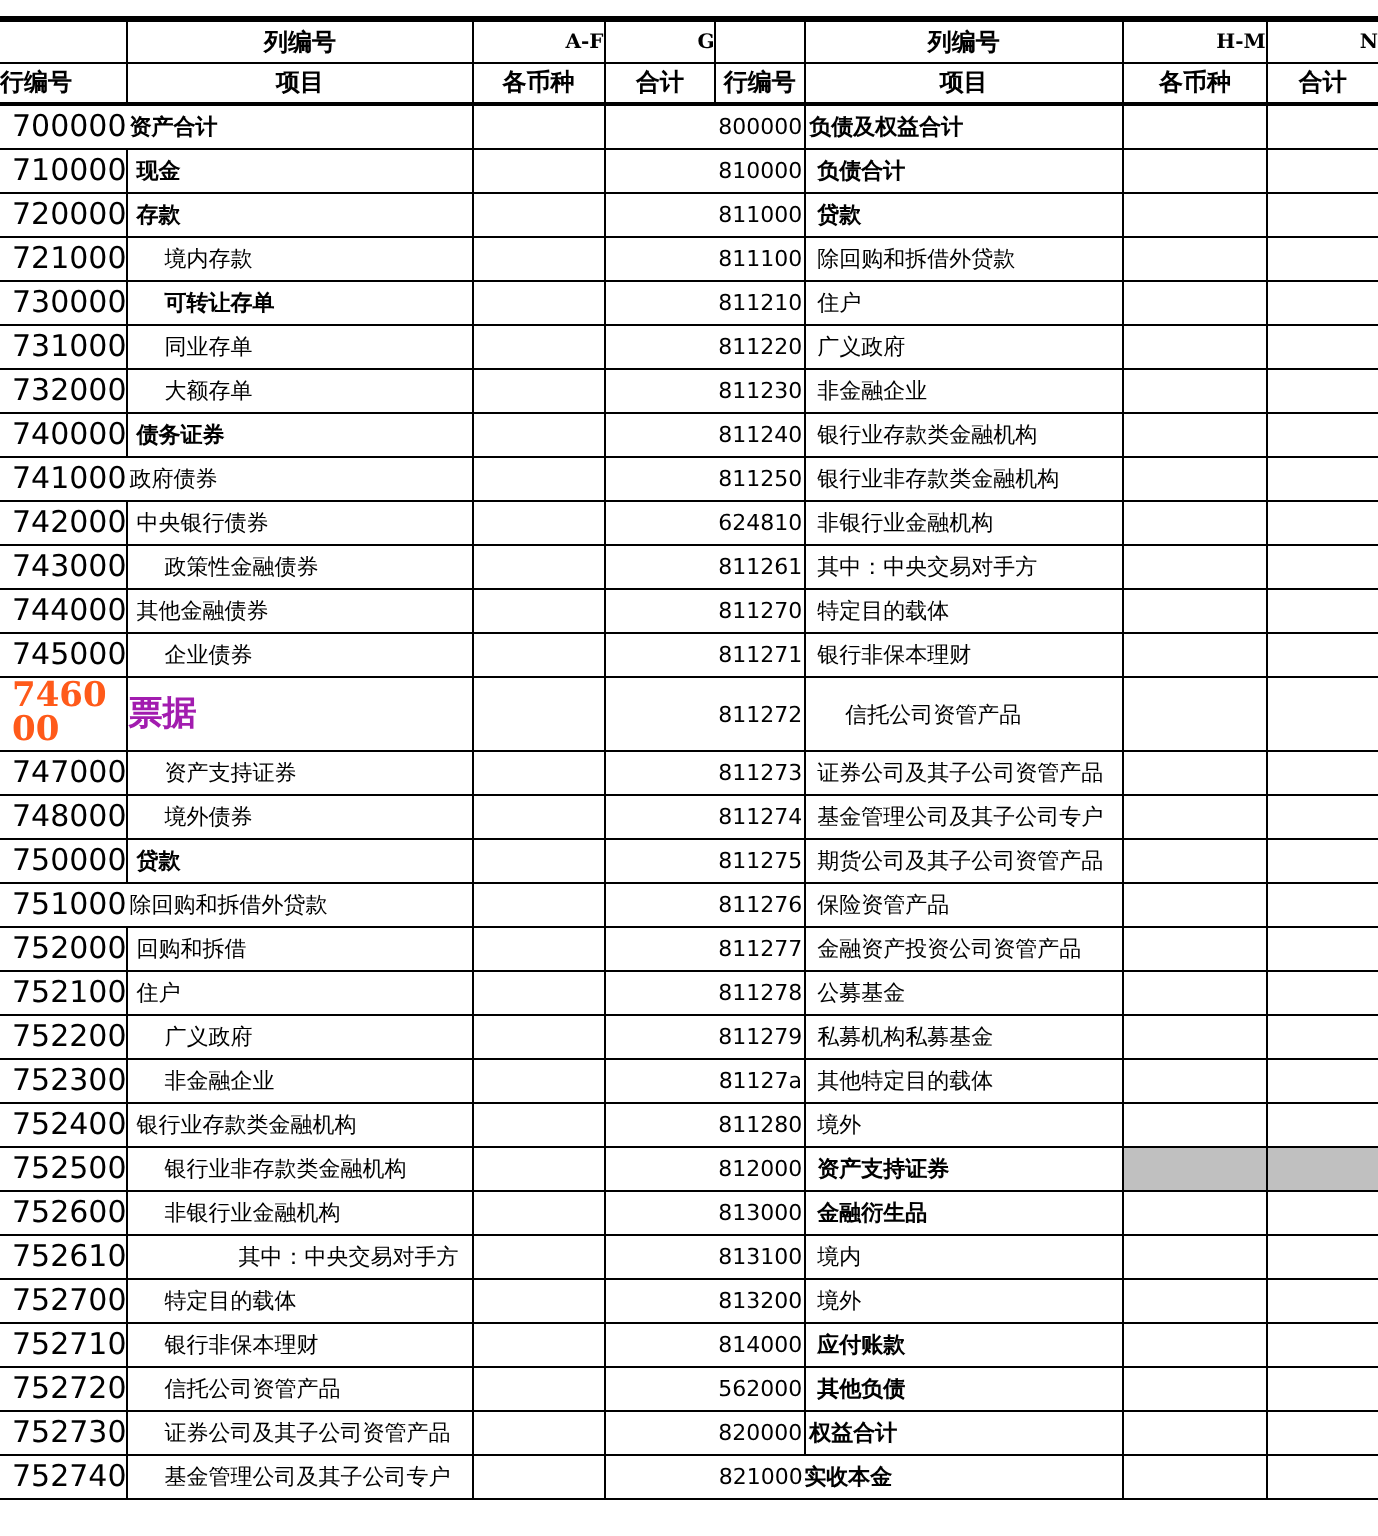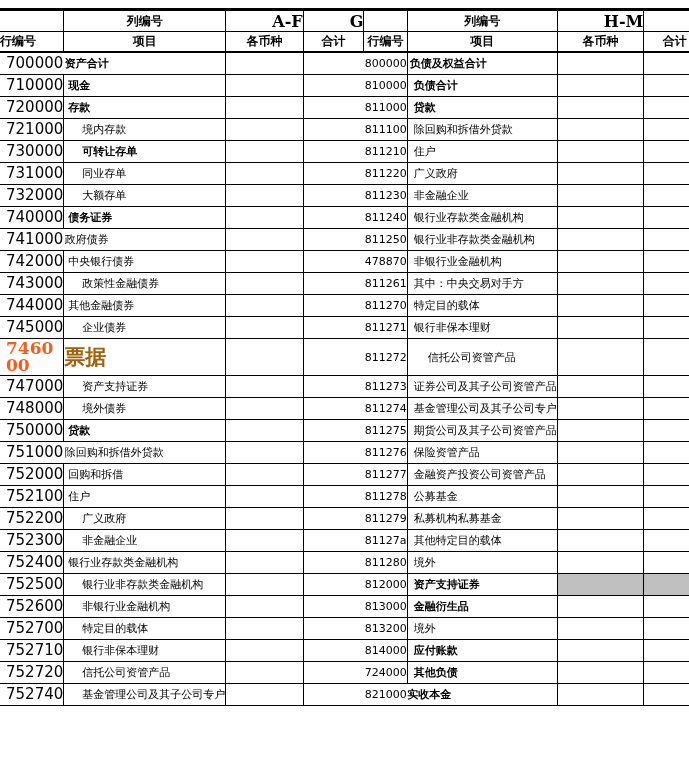--- a/index.html
+++ b/index.html
@@ -4,37 +4,37 @@
 <style>
   html, body { margin: 0; padding: 0; background: #ffffff; }
   body { width: 689px; height: 768px; overflow: hidden; position: relative;
          font-family: "DejaVu Sans", "Liberation Sans", sans-serif; color: #000; }
   table { border-collapse: collapse; table-layout: fixed; position: absolute; left: 0; top: 8px; }
   td { padding: 0; height: 21px; font-size: 11px; line-height: 13px; white-space: nowrap; overflow: hidden;
        border-bottom: 1px solid #000; }
   tr.hdr1 td { border-top: 3px solid #000; height: 20px; }
   tr.hdr2 td { border-bottom: 2px solid #000; height: 19px; }
   .hdr-text { font-weight: bold; font-size: 12px; text-align: center; }
-  .hdr-code { font-family: "DejaVu Serif", serif; font-weight: bold; font-size: 16px; text-align: center; padding-left: 46px; }
+  .hdr-code { font-family: "DejaVu Serif", serif; font-weight: bold; font-size: 10px; text-align: center; padding-left: 46px; }
   .code { font-size: 15px; padding-left: 6px; }
-  .code-r { font-size: 11px; padding-left: 1px; }
+  .code-r { font-size: 11px; padding-left: 1px; text-align: center; }
   .vl { border-left: 1px solid #000; }
   .b { font-weight: bold; }
   .i0 { padding-left: 1px; }
   .i1 { padding-left: 4px; }
   .i2 { padding-left: 18px; }
   .i3 { padding-left: 18px; }
   .i4 { padding-left: 55px; }
   .r0 { padding-left: 2px; }
   .r1 { padding-left: 6px; }
   .r2 { padding-left: 20px; }
   tr.tall td { height: 36px; }
   .hl-code { color: #ff5a1a; font-family: "DejaVu Serif", serif; font-weight: bold; font-size: 17px; line-height: 17px;
              white-space: normal; padding-left: 6px; word-break: break-all; margin-left: 10px; }
-  .hl-item { color: #a16207; font-weight: bold; font-size: 21px; }
+  .hl-item { color: #a21caf; font-weight: bold; font-size: 17px; }
   .shade { background: #c0c0c0; }
 </style>
 </head>
 <body>
 
 <table>
   <colgroup>
     <col style="width:50px">
       <col style="width:201px">
       <col style="width:50px">
@@ -154,21 +154,21 @@
         <td class="code-r">811250</td>
         <td class="vl r1">银行业非存款类金融机构</td>
         <td class="vl"></td>
         <td class="vl"></td>
       </tr>
   <tr>
         <td class="code">742000</td>
         <td class="vl i1">中央银行债券</td>
         <td class="vl"></td>
         <td class="vl"></td>
-        <td class="code-r">478870</td>
+        <td class="code-r">624810</td>
         <td class="vl r1">非银行业金融机构</td>
         <td class="vl"></td>
         <td class="vl"></td>
       </tr>
   <tr>
         <td class="code">743000</td>
         <td class="vl i3">政策性金融债券</td>
         <td class="vl"></td>
         <td class="vl"></td>
         <td class="code-r">811261</td>
@@ -310,20 +310,30 @@
         <td class="code">752600</td>
         <td class="vl i2">非银行业金融机构</td>
         <td class="vl"></td>
         <td class="vl"></td>
         <td class="code-r">813000</td>
         <td class="vl b r1">金融衍生品</td>
         <td class="vl"></td>
         <td class="vl"></td>
       </tr>
   <tr>
+        <td class="code">752610</td>
+        <td class="vl i4">其中：中央交易对手方</td>
+        <td class="vl"></td>
+        <td class="vl"></td>
+        <td class="code-r">813100</td>
+        <td class="vl r1">境内</td>
+        <td class="vl"></td>
+        <td class="vl"></td>
+      </tr>
+  <tr>
         <td class="code">752700</td>
         <td class="vl i2">特定目的载体</td>
         <td class="vl"></td>
         <td class="vl"></td>
         <td class="code-r">813200</td>
         <td class="vl r1">境外</td>
         <td class="vl"></td>
         <td class="vl"></td>
       </tr>
   <tr>
@@ -334,22 +344,32 @@
         <td class="code-r">814000</td>
         <td class="vl b r1">应付账款</td>
         <td class="vl"></td>
         <td class="vl"></td>
       </tr>
   <tr>
         <td class="code">752720</td>
         <td class="vl i3">信托公司资管产品</td>
         <td class="vl"></td>
         <td class="vl"></td>
-        <td class="code-r">724000</td>
+        <td class="code-r">562000</td>
         <td class="vl b r1">其他负债</td>
+        <td class="vl"></td>
+        <td class="vl"></td>
+      </tr>
+  <tr>
+        <td class="code">752730</td>
+        <td class="vl i3">证券公司及其子公司资管产品</td>
+        <td class="vl"></td>
+        <td class="vl"></td>
+        <td class="code-r">820000</td>
+        <td class="vl b r0">权益合计</td>
         <td class="vl"></td>
         <td class="vl"></td>
       </tr>
   <tr>
         <td class="code">752740</td>
         <td class="vl i3">基金管理公司及其子公司专户</td>
         <td class="vl"></td>
         <td class="vl"></td>
         <td class="code-r">821000</td>
         <td class="b" style="padding-left:0">实收本金</td>

